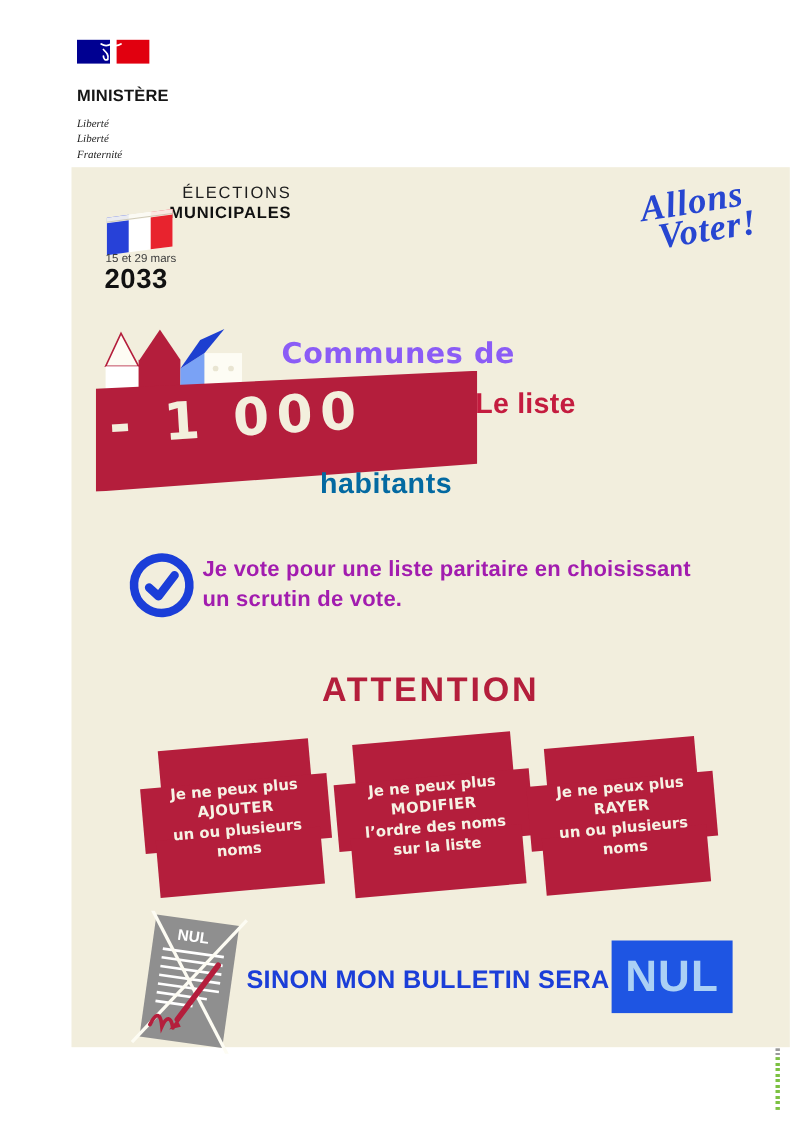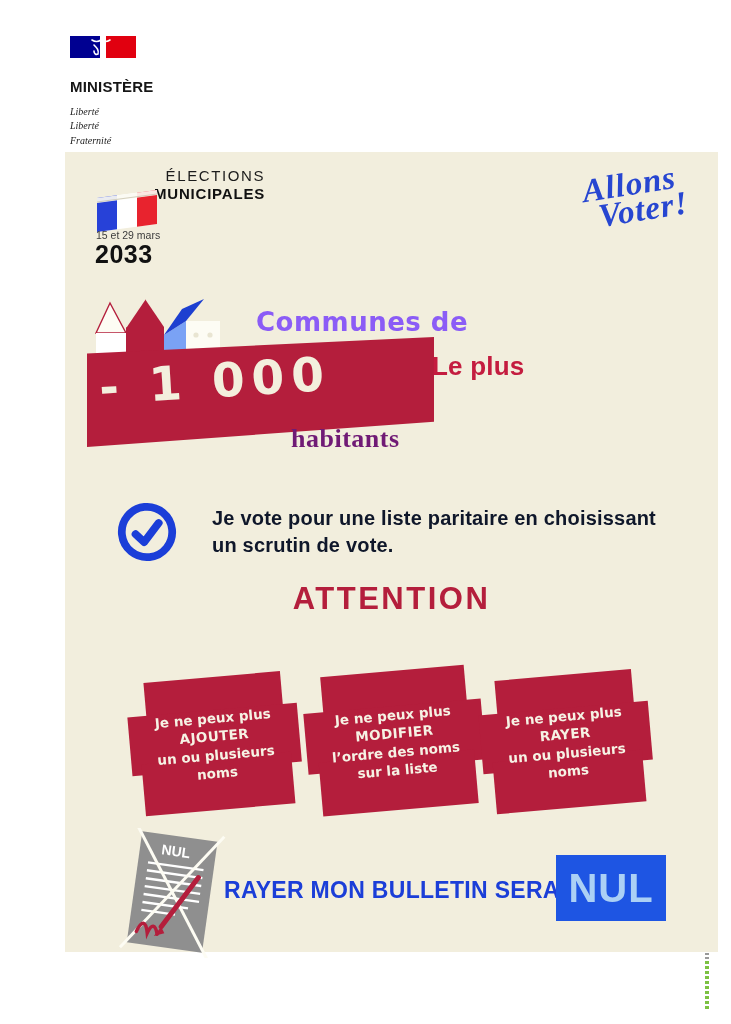--- a/index.html
+++ b/index.html
@@ -30,32 +30,32 @@
   .slogan .s2 { font-size:33px; margin-left:12px; margin-top:-10px; letter-spacing:1px; }
 
   
   .houses { position:absolute; left:92px; top:291px; }
   .communes-de { position:absolute; left:226px; top:307px; font-family:"DejaVu Sans", sans-serif;
                  font-size:26px; font-weight:600; color:#8b5cf6; letter-spacing:.5px;margin-left:30px; }
   .red-banner { position:absolute; left:87px; top:337px; width:347px; height:110px; background:#b41e3c;
                 clip-path:polygon(0 15%, 100% 0, 100% 77%, 0 100%); }
   .big-number { position:absolute; left:12px; top:16px; font-family:"DejaVu Sans", sans-serif;
                 font-size:47px; font-weight:800; color:#f3efdd; letter-spacing:7px; transform:rotate(-3.5deg); }
-  .habitants { position:absolute; left:291px; top:424px; font-family:Liberation Serif, serif;
-               font-size:26px; font-weight:600; color:#701a75; letter-spacing:.5px; }
+  .habitants { position:absolute; left:291px; top:424px; font-family:Liberation Sans, sans-serif;
+               font-size:26px; font-weight:600; color:#0369a1; letter-spacing:.5px; }
   .mode-title { position:absolute; left:432px; top:349px; font-size:26px; line-height:34px;
                 font-weight:800; color:#c41c3f; letter-spacing:.2px; }
 
   
   .check-badge { position:absolute; left:116px; top:501px; transform:rotate(-6deg); }
   .vote-text { position:absolute; left:184px; top:505px; font-size:20px; line-height:27px;
-               font-weight:800; color:#0f172a; letter-spacing:.2px;margin-left:28px; }
-
-  
-  .attention-title { position:absolute; left:65px; top:581px; width:653px; text-align:center;
+               font-weight:800; color:#a21caf; letter-spacing:.2px; }
+
+  
+  .attention-title { position:absolute; left:65px; top:609px; width:653px; text-align:center;
                      font-size:31px; font-weight:900; color:#b41e3c; letter-spacing:2.5px; }
 
   .ribbon { position:absolute; transform:rotate(-5deg); }
   .ribbon .stripe { position:absolute; background:#b41e3c; }
   .ribbon .st1 { left:11%; top:2%; width:81%; height:36%; }
   .ribbon .st2 { left:0;  top:26%; width:100%; height:42%; }
   .ribbon .st3 { left:6%; top:60%; width:88%; height:37%; }
   .ribbon .txt { position:absolute; inset:0; display:flex; flex-direction:column; align-items:center;
                  justify-content:center; padding-top:2%; text-align:center;
                  font-family:"DejaVu Sans", sans-serif; color:#f6f2e4; font-size:13.5px;
@@ -138,21 +138,21 @@
     <rect x="105" y="94" width="13" height="12" fill="#e9e5d2"></rect>
   </svg>
 
   <div class="communes-de">Communes de</div>
   <div class="red-banner">
     <div class="big-number">- 1 000</div>
   </div>
   <div class="habitants">habitants</div>
 
   <div class="mode-title">
-    <div>Le plus</div>
+    <div>Le liste</div>
   </div>
 
   <svg class="check-badge" width="62" height="62" viewBox="0 0 64 64">
     <circle cx="32" cy="32" r="26" fill="none" stroke="#1b3ed8" stroke-width="8"></circle>
     <path d="M20 33 L28 42 L45 24" fill="none" stroke="#1b3ed8" stroke-width="8" stroke-linecap="round" stroke-linejoin="round"></path>
   </svg>
   <div class="vote-text">
     <div>Je vote pour une liste paritaire en choisissant</div>
     <div>un scrutin de vote.</div>
   </div>
@@ -206,20 +206,20 @@
       <line x1="32" y1="70" x2="88" y2="70" stroke="#ffffff" stroke-width="2.4"></line>
       <line x1="32" y1="78" x2="78" y2="78" stroke="#ffffff" stroke-width="2.4"></line>
       <line x1="32" y1="86" x2="66" y2="86" stroke="#ffffff" stroke-width="2.4"></line>
       <line x1="16" y1="2" x2="104" y2="126" stroke="#fdfcf3" stroke-width="3"></line>
       <line x1="104" y1="2" x2="16" y2="126" stroke="#fdfcf3" stroke-width="3"></line>
       <line x1="84" y1="46" x2="54" y2="100" stroke="#b41e3c" stroke-width="5" stroke-linecap="round"></line>
       <polygon points="54,100 48,110 58,106" fill="#b41e3c"></polygon>
       <path d="M30 108 c4 -12 8 -12 11 0 c3 -10 7 -10 10 0" fill="none" stroke="#b41e3c" stroke-width="3.5" stroke-linecap="round"></path>
     </g>
   </svg>
-  <div class="sinon-text">RAYER MON BULLETIN SERA</div>
+  <div class="sinon-text">SINON MON BULLETIN SERA</div>
   <div class="nul-box">
     <span>NUL</span>
   </div>
 
   <div class="print-credit"></div>
 
 </div>
 
 </body></html>

